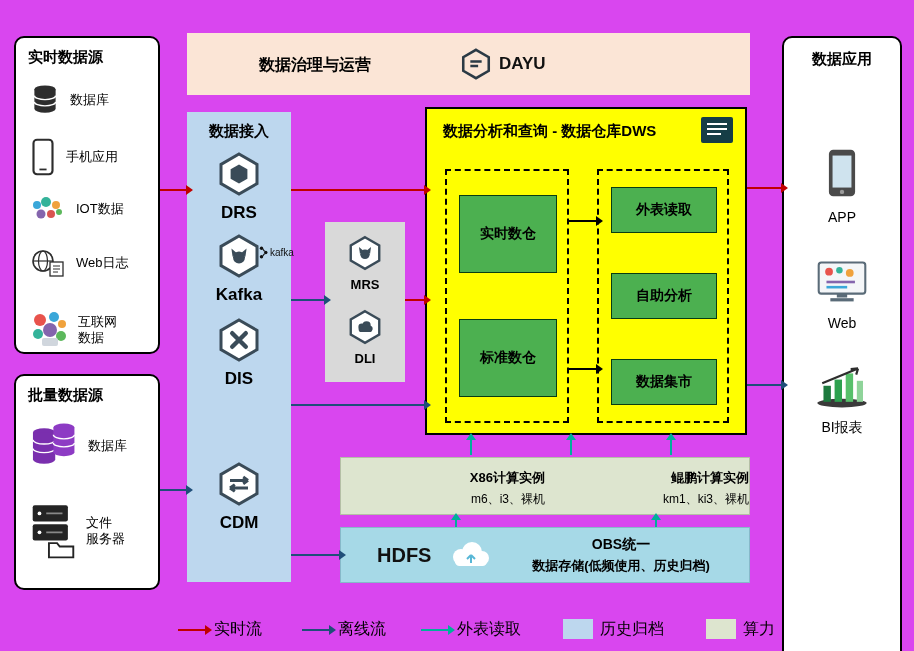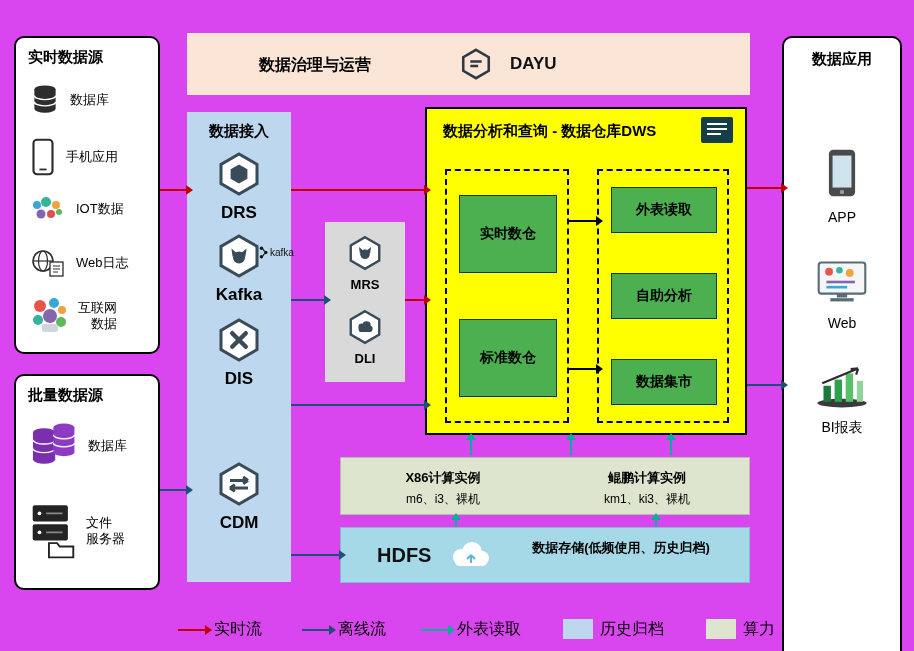--- a/index.html
+++ b/index.html
@@ -9,21 +9,21 @@
   .panel-outline { position:absolute; border:2px solid #000; border-radius:10px; background:#fff; }
   .panel-title { position:absolute; font-size:15px; font-weight:bold; color:#000; }
 
   
   .src-row { position:absolute; display:flex; align-items:center; gap:10px; left:14px; width:126px; }
   .src-label { font-size:13px; color:#000; white-space:pre-line; line-height:1.25; }
 
   
   #banner { position:absolute; left:187px; top:33px; width:563px; height:62px; background:var(--banner-fill,#fbe5d6); }
   #banner-title { position:absolute; left:72px; top:22px; font-size:16px; font-weight:bold; }
-  #dayu-group { position:absolute; left:272px; top:14px; display:flex; align-items:center; gap:17px; }
+  #dayu-group { position:absolute; left:272px; top:14px; display:flex; align-items:center; gap:6px; }
   #dayu-name { font-size:17px; font-weight:bold; color:#111; }
 
   
   #access { position:absolute; left:187px; top:112px; width:104px; height:470px; background:var(--access-fill,#bdd7ee); }
   #access-title { position:absolute; width:100%; text-align:center; top:10px; font-size:15px; font-weight:bold; }
   .svc { position:absolute; width:100%; text-align:center; }
   .svc-label { font-size:17px; font-weight:bold; margin-top:1px; }
   #kafka-logo { position:absolute; left:72px; top:14px; display:flex; align-items:center; gap:2px; font-size:10px; color:#111; }
 
   
@@ -36,21 +36,21 @@
   #dws-title { position:absolute; left:16px; top:13px; font-size:15px; font-weight:bold; }
   #dws-doc { position:absolute; right:10px; top:7px; }
   .dashed-box { position:absolute; border:2px dashed #000; }
   .green-box { position:absolute; background:var(--green-fill,#4cb050); border:1px solid #0a3d12;
                display:flex; align-items:center; justify-content:center;
                font-size:14px; font-weight:bold; color:#000; }
 
   
   #compute { position:absolute; left:340px; top:457px; width:410px; height:58px; background:var(--compute-fill,#dde5cf);
              border:1px solid #b4bfa5; display:flex; }
-  .compute-cell { flex:1; text-align:center; padding-top:11px; }
+  .compute-cell { flex:1; text-align:right; padding-top:11px; }
   .compute-title { font-size:13px; font-weight:bold; }
   .compute-spec { font-size:12px; margin-top:4px; }
   #hdfs-box { position:absolute; left:340px; top:527px; width:410px; height:56px; background:var(--hdfs-fill,#a6d9e7); border:1px solid #86b9c9; }
   #hdfs-label { position:absolute; left:36px; top:16px; font-size:20px; font-weight:bold; color:#111; }
   #obs-cloud { position:absolute; left:106px; top:12px; }
   #obs-text { position:absolute; left:160px; top:8px; width:240px; text-align:center; }
   #obs-line1 { font-size:14px; font-weight:bold; }
   #obs-line2 { font-size:13px; font-weight:bold; margin-top:3px; }
 
   
@@ -118,21 +118,21 @@
       <svg width="36" height="30" viewBox="0 0 36 30">
         <circle cx="13" cy="13" r="10" fill="none" stroke="#2d2d2d" stroke-width="1.6"></circle>
         <ellipse cx="13" cy="13" rx="4.5" ry="10" fill="none" stroke="#2d2d2d" stroke-width="1.2"></ellipse>
         <line x1="3" y1="13" x2="23" y2="13" stroke="#2d2d2d" stroke-width="1.2"></line>
         <rect x="20" y="14" width="13" height="14" fill="#fff" stroke="#2d2d2d" stroke-width="1.3"></rect>
         <path d="M23,18 h7 M23,21 h7 M23,24 h5" stroke="#2d2d2d" stroke-width="1"></path>
       </svg>
       <div class="src-label">Web日志</div>
     </div>
 
-    <div class="src-row" style="top:258px;text-align:right;">
+    <div class="src-row" style="top:272px;">
       <svg width="38" height="40" viewBox="0 0 38 40">
         <circle cx="10" cy="10" r="6" fill="#e8534c"></circle>
           <circle cx="24" cy="7" r="5" fill="#3aa7d9"></circle>
         <circle cx="32" cy="14" r="4" fill="#f0a23c"></circle>
           <circle cx="8" cy="24" r="5" fill="#34b39a"></circle>
         <circle cx="20" cy="20" r="7" fill="#8465ad"></circle>
           <circle cx="31" cy="26" r="5" fill="#5cb85c"></circle>
         <rect x="12" y="28" width="16" height="8" rx="2" fill="#d0d6dd"></rect>
       </svg>
       <div class="src-label" style="white-space: pre-line;">互联网
@@ -289,20 +289,21 @@
   <div id="hdfs-box">
     <div id="hdfs-label">HDFS</div>
     <svg id="obs-cloud" width="46" height="30" viewBox="0 0 46 30">
       <circle cx="14" cy="17" r="8" fill="#fff"></circle>
         <circle cx="25" cy="12" r="10" fill="#fff"></circle>
       <circle cx="35" cy="18" r="7" fill="#fff"></circle>
       <rect x="8" y="17" width="32" height="9" rx="4.5" fill="#fff"></rect>
       <path d="M24,23 v-8 m0,0 l-4,4 m4,-4 l4,4" stroke="#58b7d6" stroke-width="2" fill="none"></path>
     </svg>
     <div id="obs-text">
+      <div id="obs-line1">OBS统一</div>
       <div id="obs-line2">数据存储(低频使用、历史归档)</div>
     </div>
   </div>
 
   <div id="apps">
     <div id="apps-title">数据应用</div>
 
     <div class="app-block" style="top:110px;">
       <svg width="32" height="50" viewBox="0 0 22 34">
         <rect x="2" y="1" width="18" height="32" rx="3" fill="#4a4a4a"></rect>

